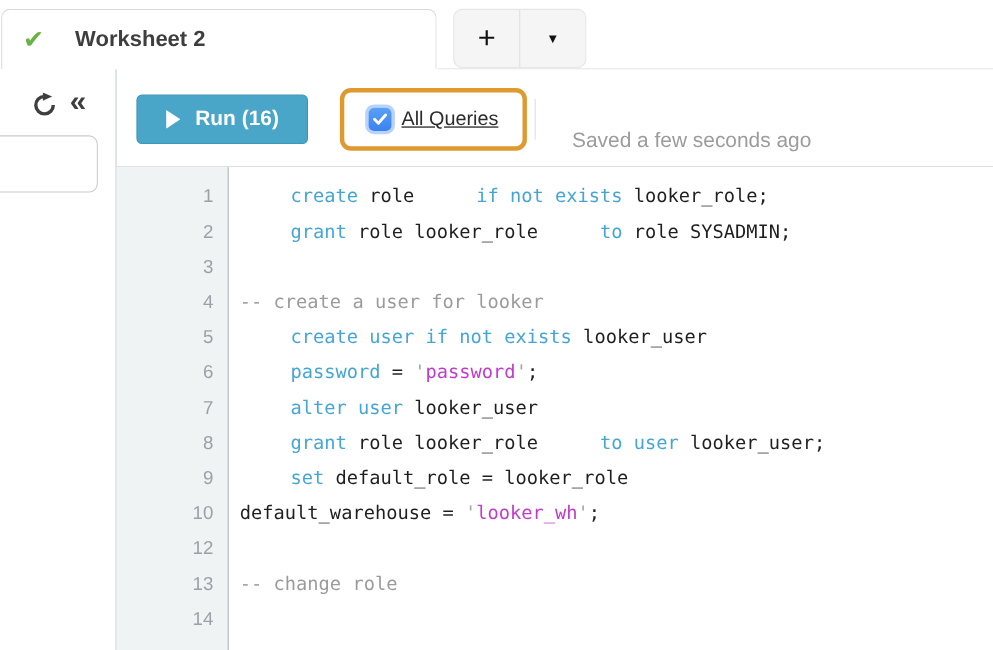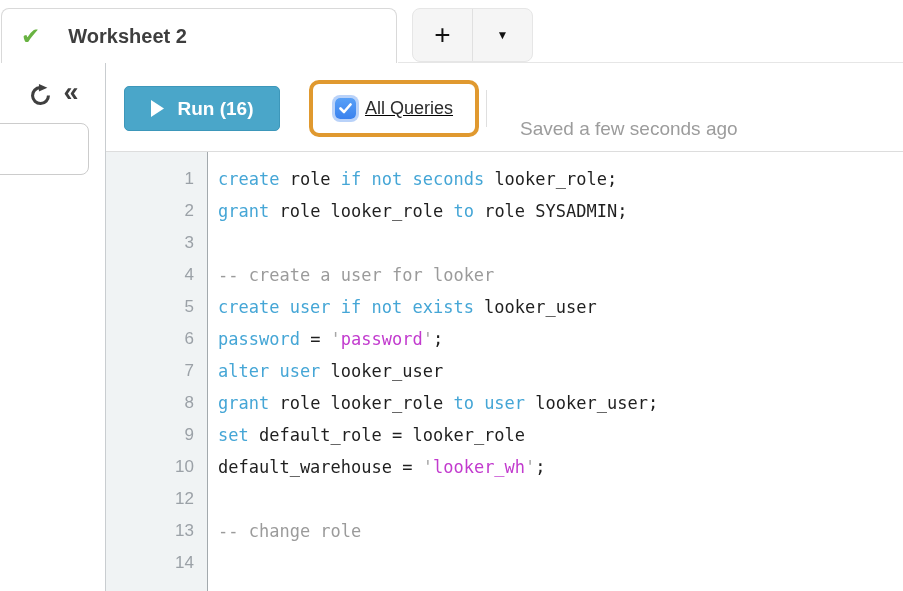--- a/index.html
+++ b/index.html
@@ -67,21 +67,21 @@
     padding-top:11px;overflow:hidden;
   }
   .ln{height:32px;line-height:32px;text-align:right;padding-right:13px;
     font-size:17px;color:var(--lineNum,#9BA1A7);}
   .code{
     position:absolute;left:102px;top:0;right:0;bottom:0;background:#fff;
     padding:11px 0 0 10px;overflow:hidden;cursor:text;
   }
   .codeline{height:32px;line-height:32px;white-space:pre;
     font-family:"DejaVu Sans Mono",monospace;font-size:17px;color:var(--fg,#1F1F1F);}
-  .tok-k{color:var(--kw,#45A6D6);}
+  .tok-k{color:var(--kw,#45A6D6);margin-left:46px;}
   .tok-p{color:var(--fg,#1F1F1F);}
   .tok-c{color:var(--comment,#9B9B9B);}
   .tok-s{color:var(--string,#C23BCE);}
   .tok-q{color:var(--quote,#A6A6A6);}
 </style>
 </head>
 <body style="--run: #4AA6C9; --runBorder: #3D97BA; --orange: #E0992F; --cb: #3B82EE; --cbTop: #58A0F7; --cbHalo: #B9D2F9; --green: #69B342; --kw: #45A6D6; --string: #C23BCE; --quote: #A6A6A6; --comment: #9B9B9B; --fg: #1F1F1F; --lineNum: #9BA1A7; --gutterBg: #F0F3F4; --saved: #9C9C9C;">
 
 <div class="tab">
   <span class="tab-check">✔</span>
@@ -144,21 +144,21 @@
       <div class="ln">6</div>
       <div class="ln">7</div>
       <div class="ln">8</div>
       <div class="ln">9</div>
       <div class="ln">10</div>
       <div class="ln">12</div>
       <div class="ln">13</div>
       <div class="ln">14</div>
     </div>
   <div class="code" id="code">
-      <div class="codeline"><span class="tok-k">create</span><span class="tok-p"> role </span><span class="tok-k">if not seconds</span><span class="tok-p"> looker_role;</span></div>
+      <div class="codeline"><span class="tok-k">create</span><span class="tok-p"> role </span><span class="tok-k">if not exists</span><span class="tok-p"> looker_role;</span></div>
       <div class="codeline"><span class="tok-k">grant</span><span class="tok-p"> role looker_role </span><span class="tok-k">to</span><span class="tok-p"> role SYSADMIN;</span></div>
       <div class="codeline"></div>
       <div class="codeline"><span class="tok-c">-- create a user for looker</span></div>
       <div class="codeline"><span class="tok-k">create user if not exists</span><span class="tok-p"> looker_user</span></div>
       <div class="codeline"><span class="tok-k">password</span><span class="tok-p"> = </span><span class="tok-q">'</span><span class="tok-s">password</span><span class="tok-q">'</span><span class="tok-p">;</span></div>
       <div class="codeline"><span class="tok-k">alter user</span><span class="tok-p"> looker_user</span></div>
       <div class="codeline"><span class="tok-k">grant</span><span class="tok-p"> role looker_role </span><span class="tok-k">to user</span><span class="tok-p"> looker_user;</span></div>
       <div class="codeline"><span class="tok-k">set</span><span class="tok-p"> default_role = looker_role</span></div>
       <div class="codeline"><span class="tok-p">default_warehouse = </span><span class="tok-q">'</span><span class="tok-s">looker_wh</span><span class="tok-q">'</span><span class="tok-p">;</span></div>
       <div class="codeline"></div>

